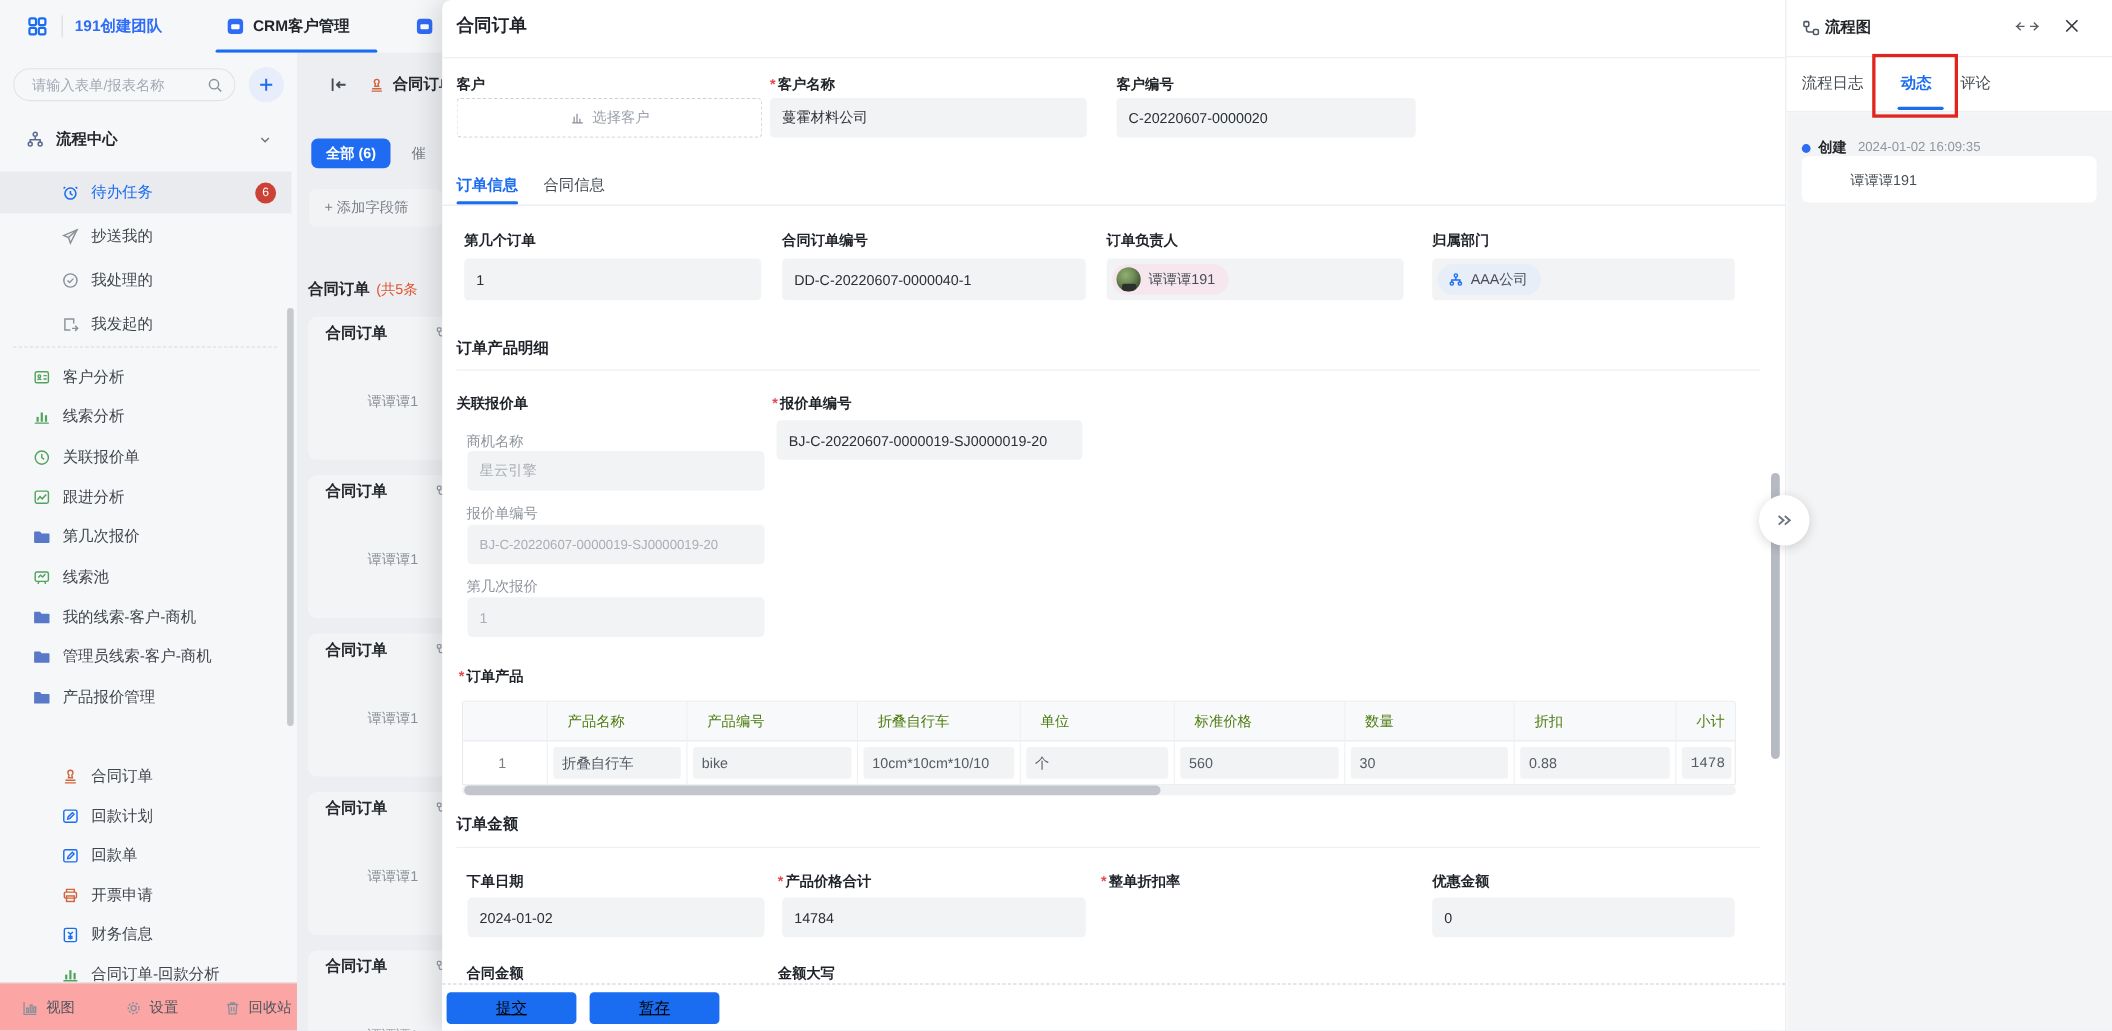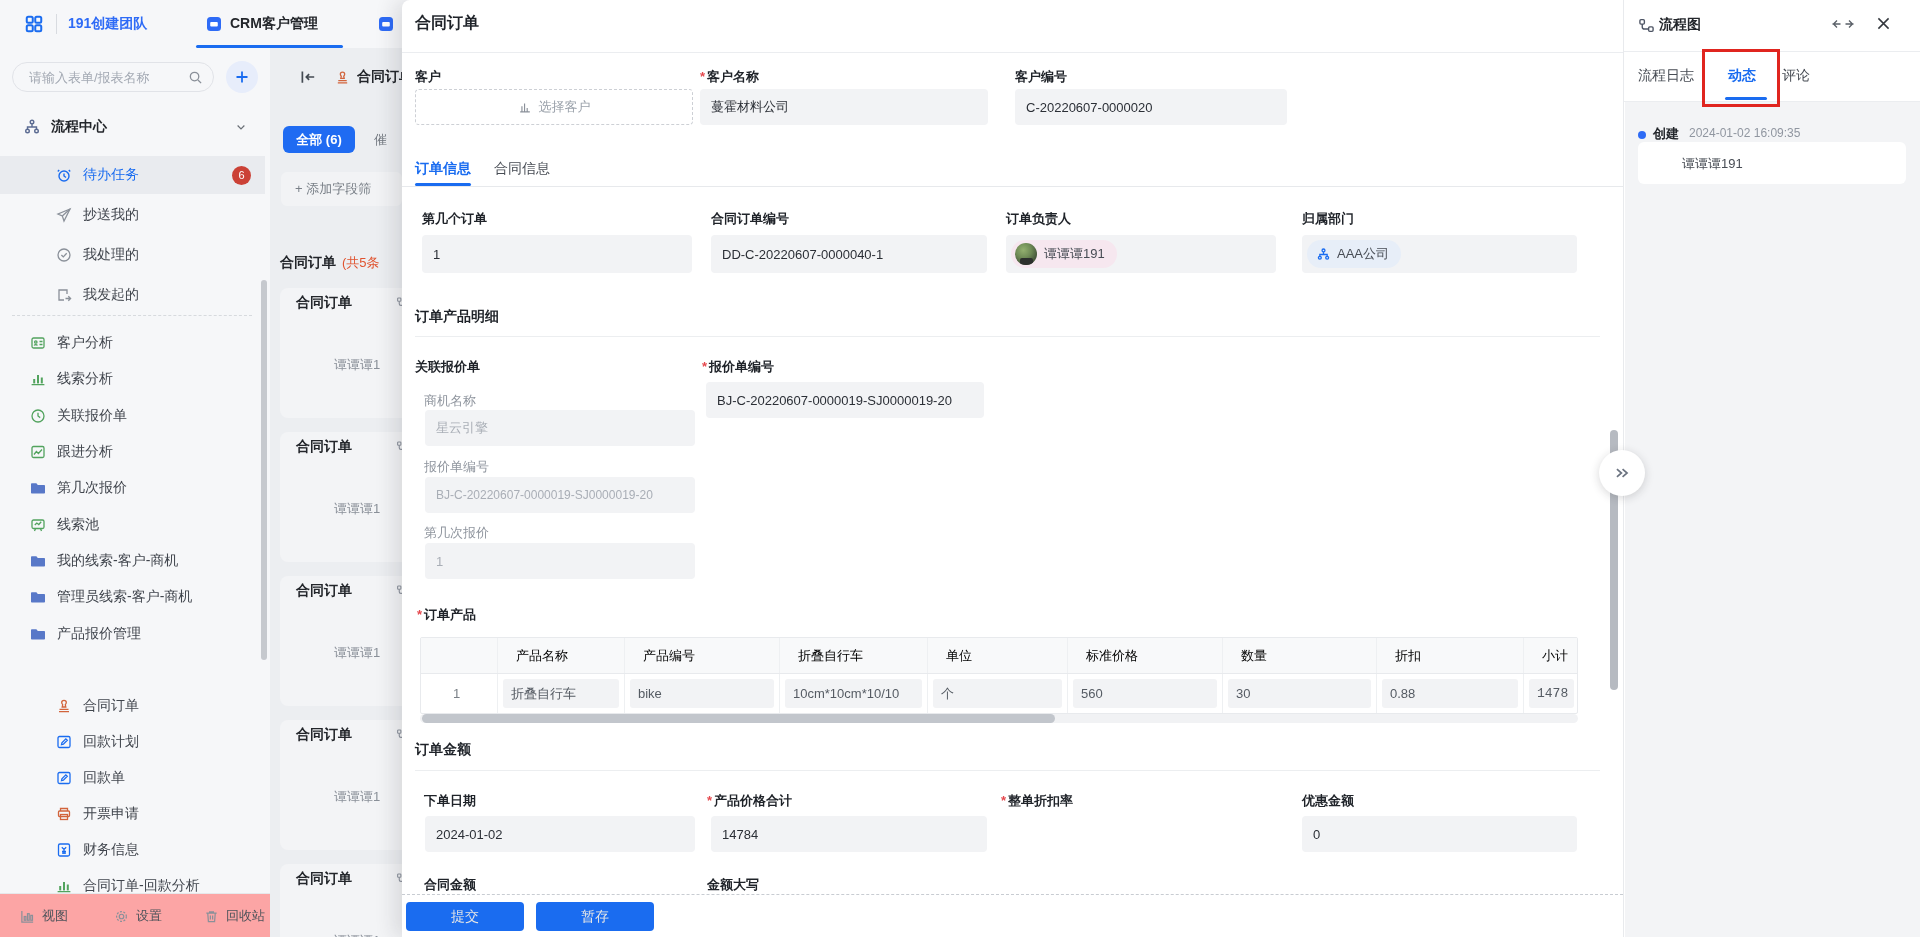--- a/index.html
+++ b/index.html
@@ -68,34 +68,34 @@
   .sec-title{position:absolute;font-size:14px;font-weight:700;color:#1f2329;}
   .sec-line{position:absolute;left:13px;width:1185px;border-top:1px solid #eceef0;}
   .ppill{height:28px;border-radius:14px;display:flex;align-items:center;gap:7px;padding:0 12px 0 4px;font-size:13px;color:#474c54;}
   .ppill.pink{background:#f6e7ef;}
   .ppill.blue{background:#e7eef8;padding-left:10px;}
   
   .ptable{left:18px;top:637px;width:1158px;border:1px solid #e8eaed;border-radius:2px;background:#fff;box-sizing:border-box;}
   .prow{display:flex;}
   .phead{background:#f8f9fa;height:35px;border-bottom:1px solid #e8eaed;}
   .pcell{border-right:1px solid #eef0f2;box-sizing:border-box;display:flex;align-items:center;
-    font-size:13px;color:#000000;padding-left:18px;overflow:hidden;white-space:nowrap;flex:none;}
+    font-size:13px;color:#4d7c0f;padding-left:18px;overflow:hidden;white-space:nowrap;flex:none;}
   .pcell:last-child{border-right:0;font-family:Liberation Mono, monospace;}
   .pbody{height:39px;}
   .pbody .pcell{padding:0 5px;color:#555b63;}
   .cellbox{background:#f2f3f5;border-radius:3px;height:29px;line-height:29px;padding:0 8px;width:100%;
     overflow:hidden;white-space:nowrap;color:#555b63;}
   .idxcell{justify-content:center;padding-left:0 !important;color:#7a8087 !important;}
   .hscroll-track{left:18px;top:714px;width:1158px;height:9px;border-radius:5px;background:#f1f2f4;}
   .hscroll-thumb{left:20px;top:714px;width:633px;height:9px;border-radius:5px;background:#c2c6cc;}
   .vscroll{left:1208px;top:430px;width:8px;height:260px;border-radius:4px;background:#b6bac1;}
   
   .m-footer{left:0;top:894px;width:1221px;height:43px;background:#fff;border-top:1px dashed #c8ccd2;z-index:5;}
-  .btn{position:absolute;top:7px;width:118px;height:29px;border-radius:4px;background:#1a6cf0;color:#e5e5e5;
-    font-size:14px;display:flex;align-items:center;justify-content:center;cursor:pointer;}
+  .btn{position:absolute;top:7px;width:118px;height:29px;border-radius:4px;background:#1a6cf0;color:#000000;
+    font-size:14px;display:flex;align-items:center;justify-content:center;cursor:pointer;text-decoration:underline;}
   .clip-lbl{overflow:hidden;height:17px;}
   
   .rpanel{left:1623px;top:0;width:297px;height:937px;background:#fff;border-left:1px solid #e8eaed;box-sizing:border-box;z-index:20;}
   .rp-title{left:35px;top:16px;font-size:14px;font-weight:600;color:#23262b;}
   .rp-hline{left:0;top:51px;width:297px;border-top:1px solid #ebedf0;}
   .rp-tab{position:absolute;top:67px;font-size:14px;color:#474c54;cursor:pointer;}
   .rp-tab.on{color:#1a6cf0;font-weight:600;}
   .rp-tabline{left:0;top:101px;width:297px;border-top:1px solid #ebedf0;}
   .rp-under{left:101px;top:97px;width:42px;height:3px;background:#1a6cf0;border-radius:2px;}
   .rp-content{left:1px;top:102px;width:296px;height:835px;background:#f3f4f6;}

